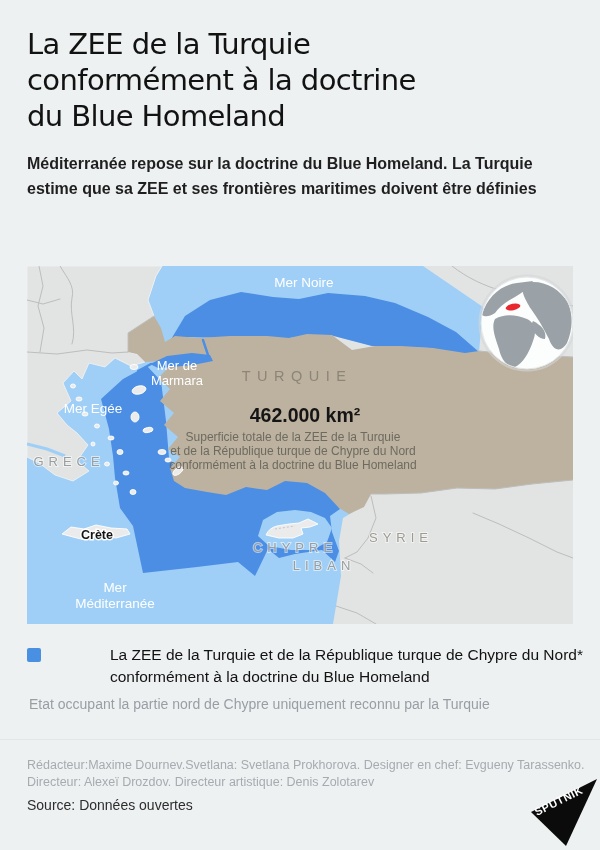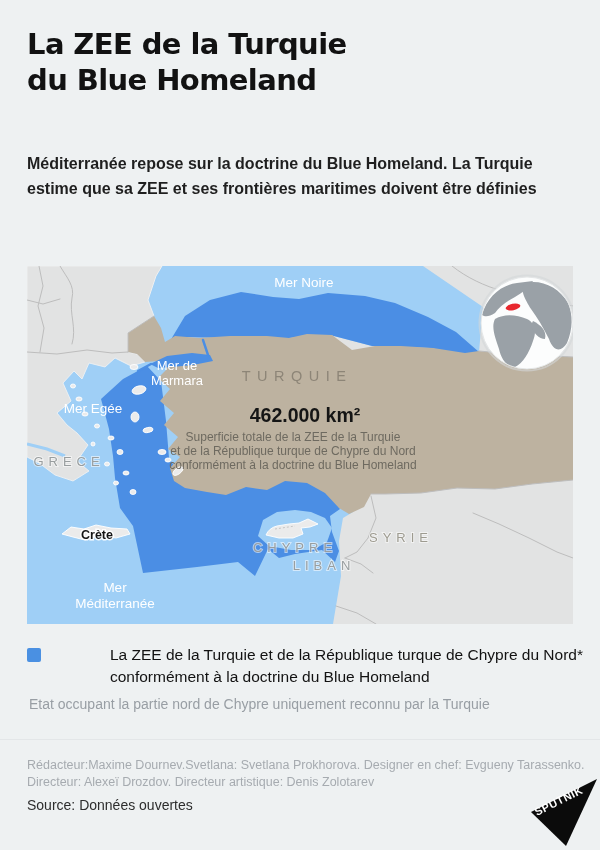--- a/index.html
+++ b/index.html
@@ -8,21 +8,21 @@
     background:var(--page-bg,#eef1f2);
     font-family:"Liberation Sans",sans-serif;
     -webkit-font-smoothing:antialiased;
   }
   .abs{position:absolute;}
 
   
   .title{
     left:27px;top:26px;width:556px;
     font-family:"DejaVu Sans",sans-serif;
-    font-weight:700;font-size:29px;line-height:36px;
+    font-weight:400;font-size:29px;line-height:36px;
     letter-spacing:-0.6px;color:#121212;
   }
   .subtitle{
     left:27px;top:151px;width:560px;
     font-weight:700;font-size:16px;line-height:25px;color:#1f1f1f;
   }
   .subtitle div{white-space:nowrap;}
 
   
   .map-wrap{left:27px;top:266px;width:546px;height:261px;}
@@ -57,20 +57,21 @@
   .credits div{white-space:nowrap;}
   .source{left:27px;top:797px;font-size:14px;color:#2d2d2d;}
   .logo{left:513px;top:763px;}
   .logo-text{fill:#ffffff;font-size:11px;font-weight:700;letter-spacing:0.6px;font-family:"Liberation Sans",sans-serif;}
 </style>
 </head>
 <body>
 
 <div class="abs title">
   <div>La ZEE de la Turquie</div>
+  <div>conformément à la doctrine</div>
   <div>du Blue Homeland</div>
 </div>
 
 <div class="abs subtitle">
   <div>Méditerranée repose sur la doctrine du Blue Homeland. La Turquie</div>
   <div>estime que sa ZEE et ses frontières maritimes doivent être définies</div>
 </div>
 
 <div class="abs map-wrap">
 <svg viewBox="0 0 546 358" width="546" height="358">

